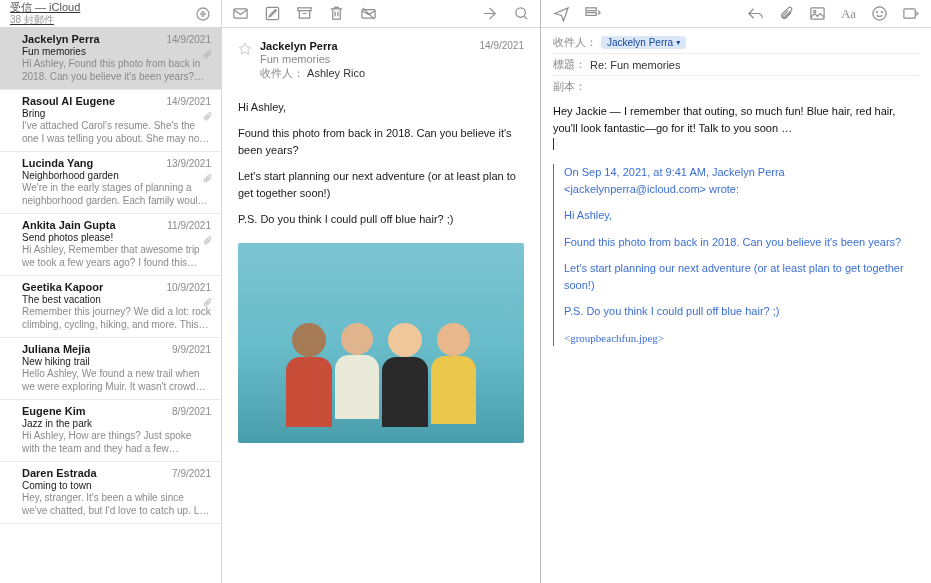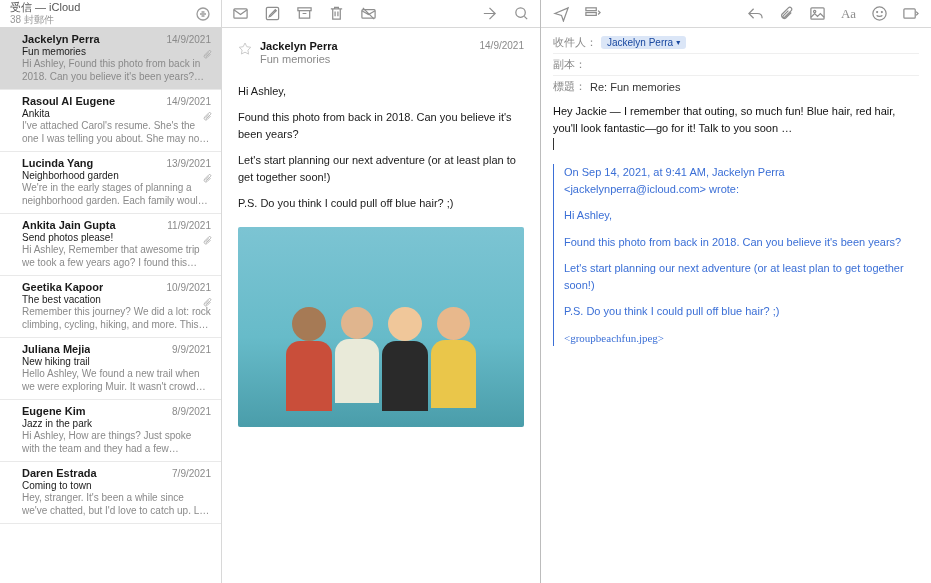--- a/index.html
+++ b/index.html
@@ -1,18 +1,18 @@
 <!DOCTYPE html>
 <html><head>
 <meta charset="utf-8">
 <style>
 * { margin: 0; padding: 0; box-sizing: border-box; }
 body { font-family: -apple-system, BlinkMacSystemFont, "Helvetica Neue", sans-serif; font-size: 11px; width: 931px; height: 583px; overflow: hidden; background: #fff; color: #333; display: flex; }
 .sidebar { width: 222px; border-right: 1px solid #d8d8d8; display: flex; flex-direction: column; background: #fff; }
-.sb-header { height: 28px; display: flex; align-items: center; padding: 0 10px; justify-content: space-between; border-bottom: 1px solid #d8d8d8; }
+.sb-header { height: 28px; display: flex; align-items: center; padding: 0 10px; justify-content: space-between; border-bottom: 1px solid #d8d8d8; text-decoration: underline; }
 .sb-title { font-size: 11px; color: #6a6a6a; line-height: 1.2; }
 .sb-title .s1 { color: #555; }
 .sb-title .s2 { color: #999; font-size: 10px; display: block; }
 .sb-filter { width: 16px; height: 16px; color: #9c9c9c; }
 .msg-list { flex: 1; overflow-y: hidden; }
 .msg-item { padding: 5px 10px 6px 22px; border-bottom: 1px solid #e9e9e9; position: relative; cursor: default; }
 .msg-item.selected { background: #d8d8d8; }
 .msg-top { display: flex; justify-content: space-between; align-items: baseline; }
 .msg-sender { font-weight: 600; font-size: 11px; color: #1a1a1a; white-space: nowrap; overflow: hidden; text-overflow: ellipsis; }
 .msg-date { font-size: 10px; color: #8a8a8a; white-space: nowrap; margin-left: 6px; }
@@ -87,21 +87,21 @@
           <svg viewBox="0 0 12 12" fill="none" stroke="currentColor" stroke-width="1">
             <path d="M9 5l-4 4a2 2 0 01-3-3l5-5a1.4 1.4 0 012 2L4.5 7.5a.7.7 0 01-1-1L7 3"></path>
           </svg>
         </span>
       </div>
       <div class="msg-item">
         <div class="msg-top">
           <span class="msg-sender">Rasoul Al Eugene</span>
           <span class="msg-date">14/9/2021</span>
         </div>
-        <div class="msg-subj">Ankita</div>
+        <div class="msg-subj">Bring</div>
         <div class="msg-prev">I've attached Carol's resume. She's the one I was telling you about. She may not have quite as much experienc…</div>
         <span class="attach-icon">
           <svg viewBox="0 0 12 12" fill="none" stroke="currentColor" stroke-width="1">
             <path d="M9 5l-4 4a2 2 0 01-3-3l5-5a1.4 1.4 0 012 2L4.5 7.5a.7.7 0 01-1-1L7 3"></path>
           </svg>
         </span>
       </div>
       <div class="msg-item">
         <div class="msg-top">
           <span class="msg-sender">Lucinda Yang</span>
@@ -215,20 +215,21 @@
   <div class="msg-view">
     <div class="mv-head">
       <span class="mv-star">
           <svg viewBox="0 0 14 14" fill="none" stroke="currentColor" stroke-width="1">
             <path d="M7 1l1.8 3.7 4 .6-2.9 2.8.7 4L7 10.2 3.4 12l.7-4L1.2 5.3l4-.6z"></path>
           </svg>
         </span>
       <div class="mv-head-text">
         <div class="mv-sender">Jackelyn Perra</div>
         <div class="mv-subject">Fun memories</div>
+        <div class="mv-to"><span class="lbl">收件人：</span> <span class="val">Ashley Rico</span></div>
       </div>
       <div class="mv-date">14/9/2021</div>
     </div>
     <div class="mv-body">
       <p>Hi Ashley,</p>
       <p>Found this photo from back in 2018. Can you believe it's been years?</p>
       <p>Let's start planning our next adventure (or at least plan to get together soon!)</p>
       <p>P.S. Do you think I could pull off blue hair? ;)</p>
     </div>
     <div class="mv-photo">
@@ -301,26 +302,26 @@
           <path d="M15 7l2 2-2 2"></path>
         </svg>
       </span>
   </div>
   <div class="cp-fields">
     <div class="cp-row">
       <span class="cp-lbl">收件人：</span>
       <span class="cp-token">Jackelyn Perra</span>
     </div>
     <div class="cp-row">
+      <span class="cp-lbl">標題：</span>
+      <span style="color:#333;">Re: Fun memories</span>
+    </div>
+    <div class="cp-row">
       <span class="cp-lbl">副本：</span>
       <span style="flex:1;"></span>
-    </div>
-    <div class="cp-row">
-      <span class="cp-lbl">標題：</span>
-      <span style="color:#333;">Re: Fun memories</span>
     </div>
   </div>
   <div class="cp-body">
     <div>Hey Jackie — I remember that outing, so much fun! Blue hair, red hair, you'll look fantastic—go for it! Talk to you soon …</div>
     <div style="border-left:1px solid #333; height:12px; width:0; margin-top:2px;"></div>
     <div class="cp-quote">
       <div class="qline">On Sep 14, 2021, at 9:41 AM, Jackelyn Perra &lt;jackelynperra@icloud.com&gt; wrote:</div>
       <div class="qline">Hi Ashley,</div>
       <div class="qline">Found this photo from back in 2018. Can you believe it's been years?</div>
       <div class="qline">Let's start planning our next adventure (or at least plan to get together soon!)</div>

